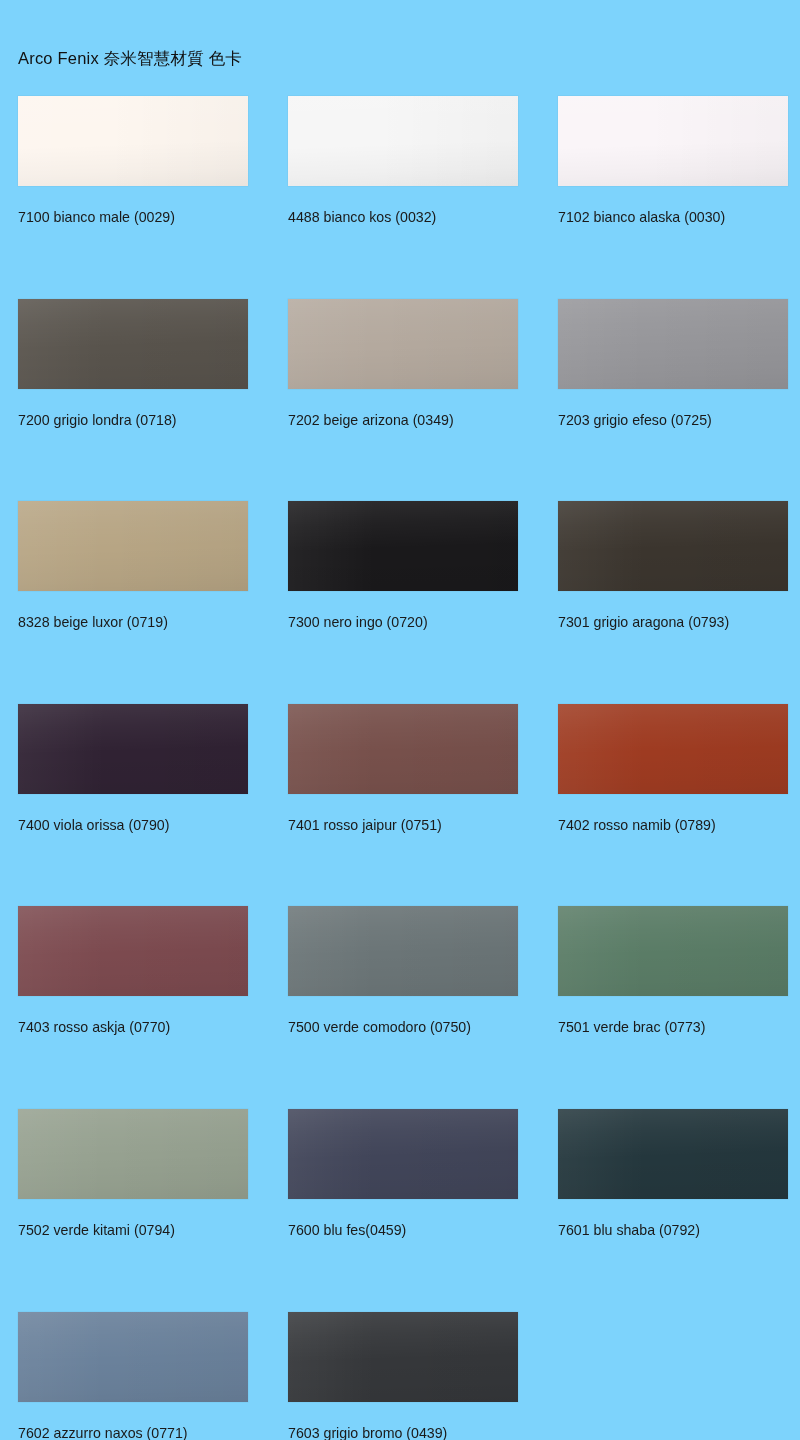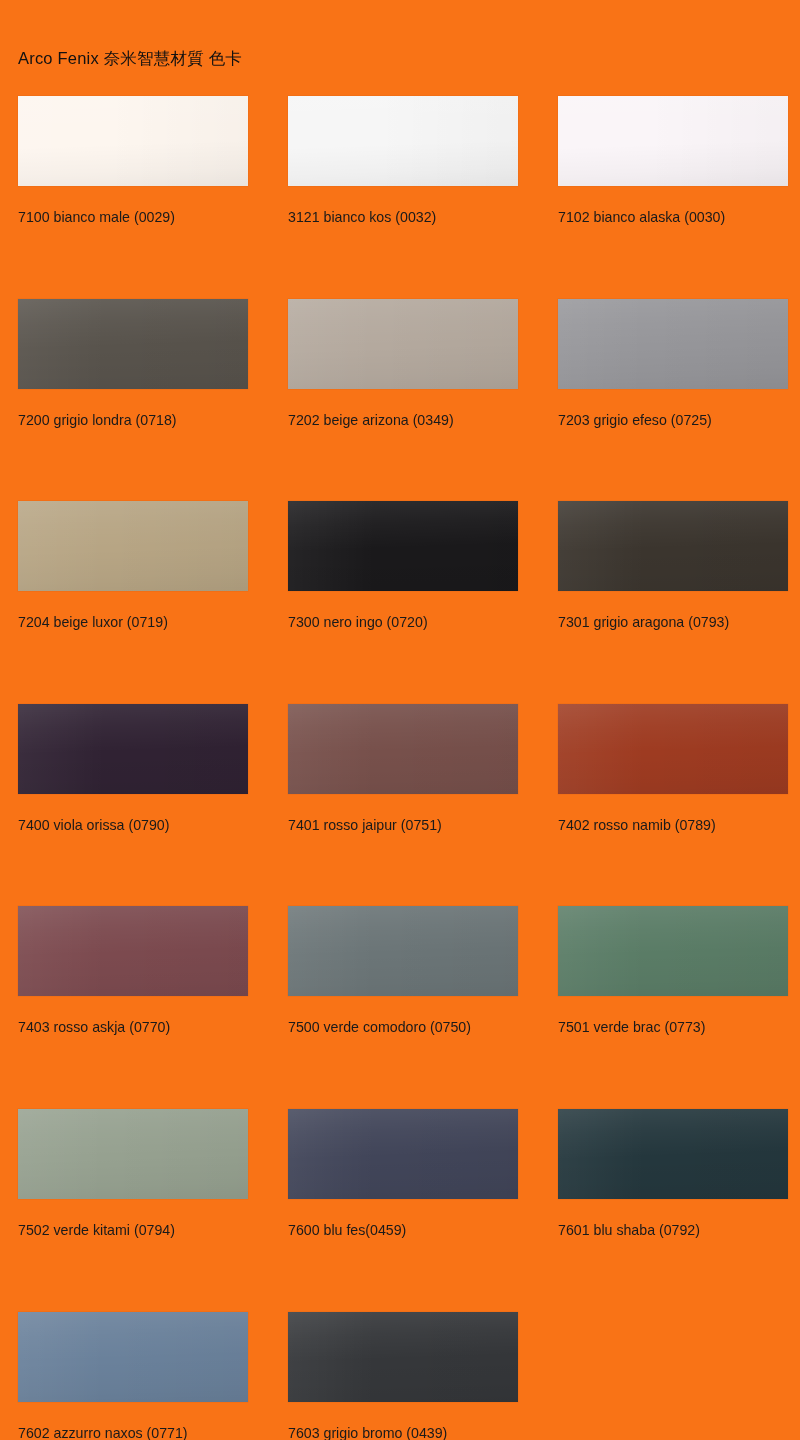--- a/index.html
+++ b/index.html
@@ -13,21 +13,21 @@
   body {
     font-family: "Liberation Sans", "DejaVu Sans", sans-serif;
     color: #1b1b1b;
     -webkit-font-smoothing: antialiased;
   }
 
   .page {
     position: relative;
     width: 800px;
     height: 1440px;
-    background: #f97316;
+    background: #7dd3fc;
     overflow: hidden;
   }
 
   .catalog-title {
     position: absolute;
     left: 18px;
     top: 48px;
     font-size: 16.5px;
     font-weight: 400;
     letter-spacing: 0.2px;
@@ -93,41 +93,41 @@
 
   <h1 class="catalog-title">Arco Fenix 奈米智慧材質 色卡</h1>
 
   <div class="swatch-grid">
       <div class="swatch-cell">
         <div class="swatch-chip" style="background-color: rgb(253, 246, 239);"></div>
         <div class="swatch-label">7100 bianco male (0029)</div>
       </div>
       <div class="swatch-cell">
         <div class="swatch-chip" style="background-color: rgb(246, 246, 246);"></div>
-        <div class="swatch-label">3121 bianco kos (0032)</div>
+        <div class="swatch-label">4488 bianco kos (0032)</div>
       </div>
       <div class="swatch-cell">
         <div class="swatch-chip" style="background-color: rgb(250, 245, 248);"></div>
         <div class="swatch-label">7102 bianco alaska (0030)</div>
       </div>
       <div class="swatch-cell">
         <div class="swatch-chip" style="background-color: rgb(88, 83, 76);"></div>
         <div class="swatch-label">7200 grigio londra (0718)</div>
       </div>
       <div class="swatch-cell">
         <div class="swatch-chip" style="background-color: rgb(180, 169, 158);"></div>
         <div class="swatch-label">7202 beige arizona (0349)</div>
       </div>
       <div class="swatch-cell">
         <div class="swatch-chip" style="background-color: rgb(150, 150, 154);"></div>
         <div class="swatch-label">7203 grigio efeso (0725)</div>
       </div>
       <div class="swatch-cell">
         <div class="swatch-chip" style="background-color: rgb(183, 165, 132);"></div>
-        <div class="swatch-label">7204 beige luxor (0719)</div>
+        <div class="swatch-label">8328 beige luxor (0719)</div>
       </div>
       <div class="swatch-cell">
         <div class="swatch-chip" style="background-color: rgb(26, 25, 27);"></div>
         <div class="swatch-label">7300 nero ingo (0720)</div>
       </div>
       <div class="swatch-cell">
         <div class="swatch-chip" style="background-color: rgb(59, 53, 46);"></div>
         <div class="swatch-label">7301 grigio aragona (0793)</div>
       </div>
       <div class="swatch-cell">

